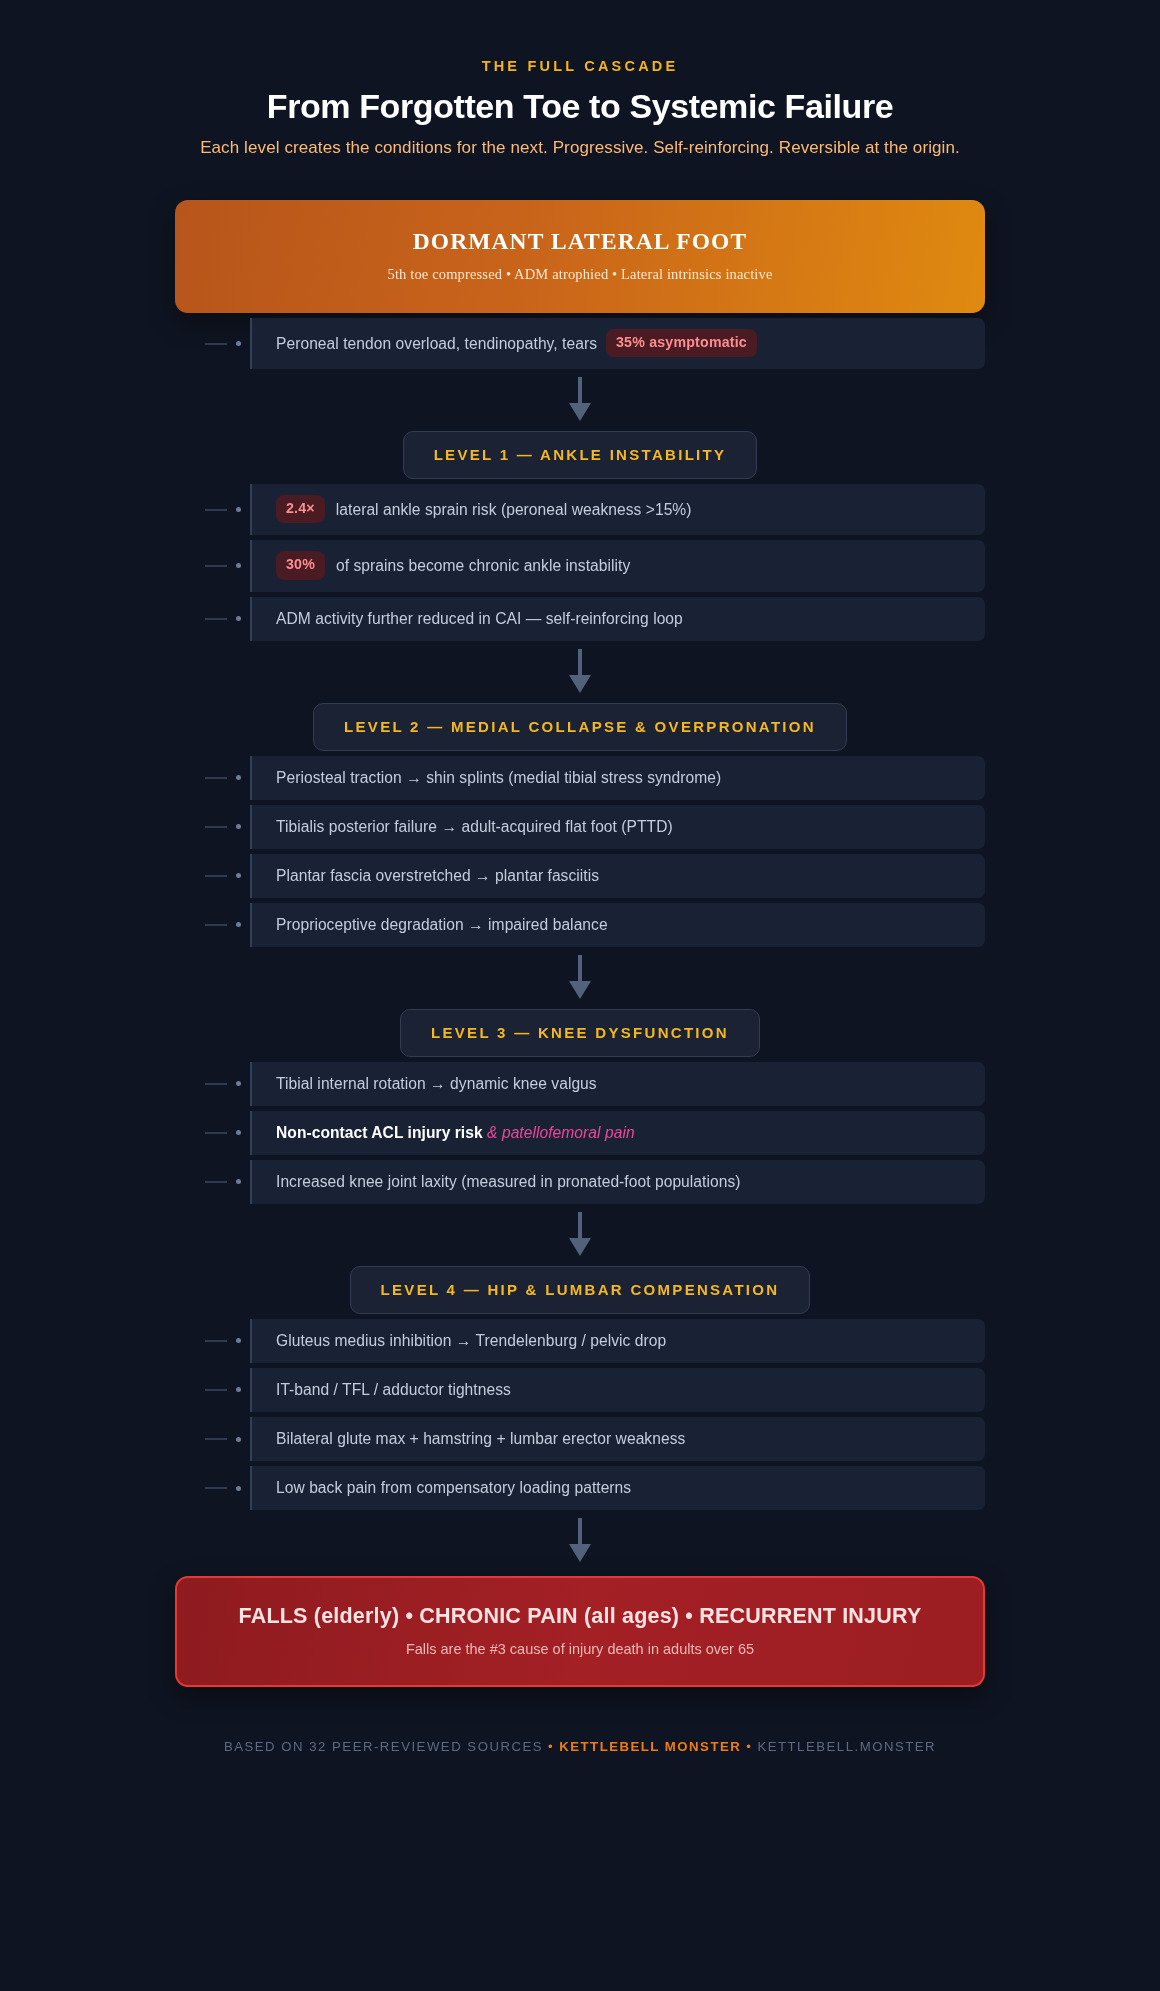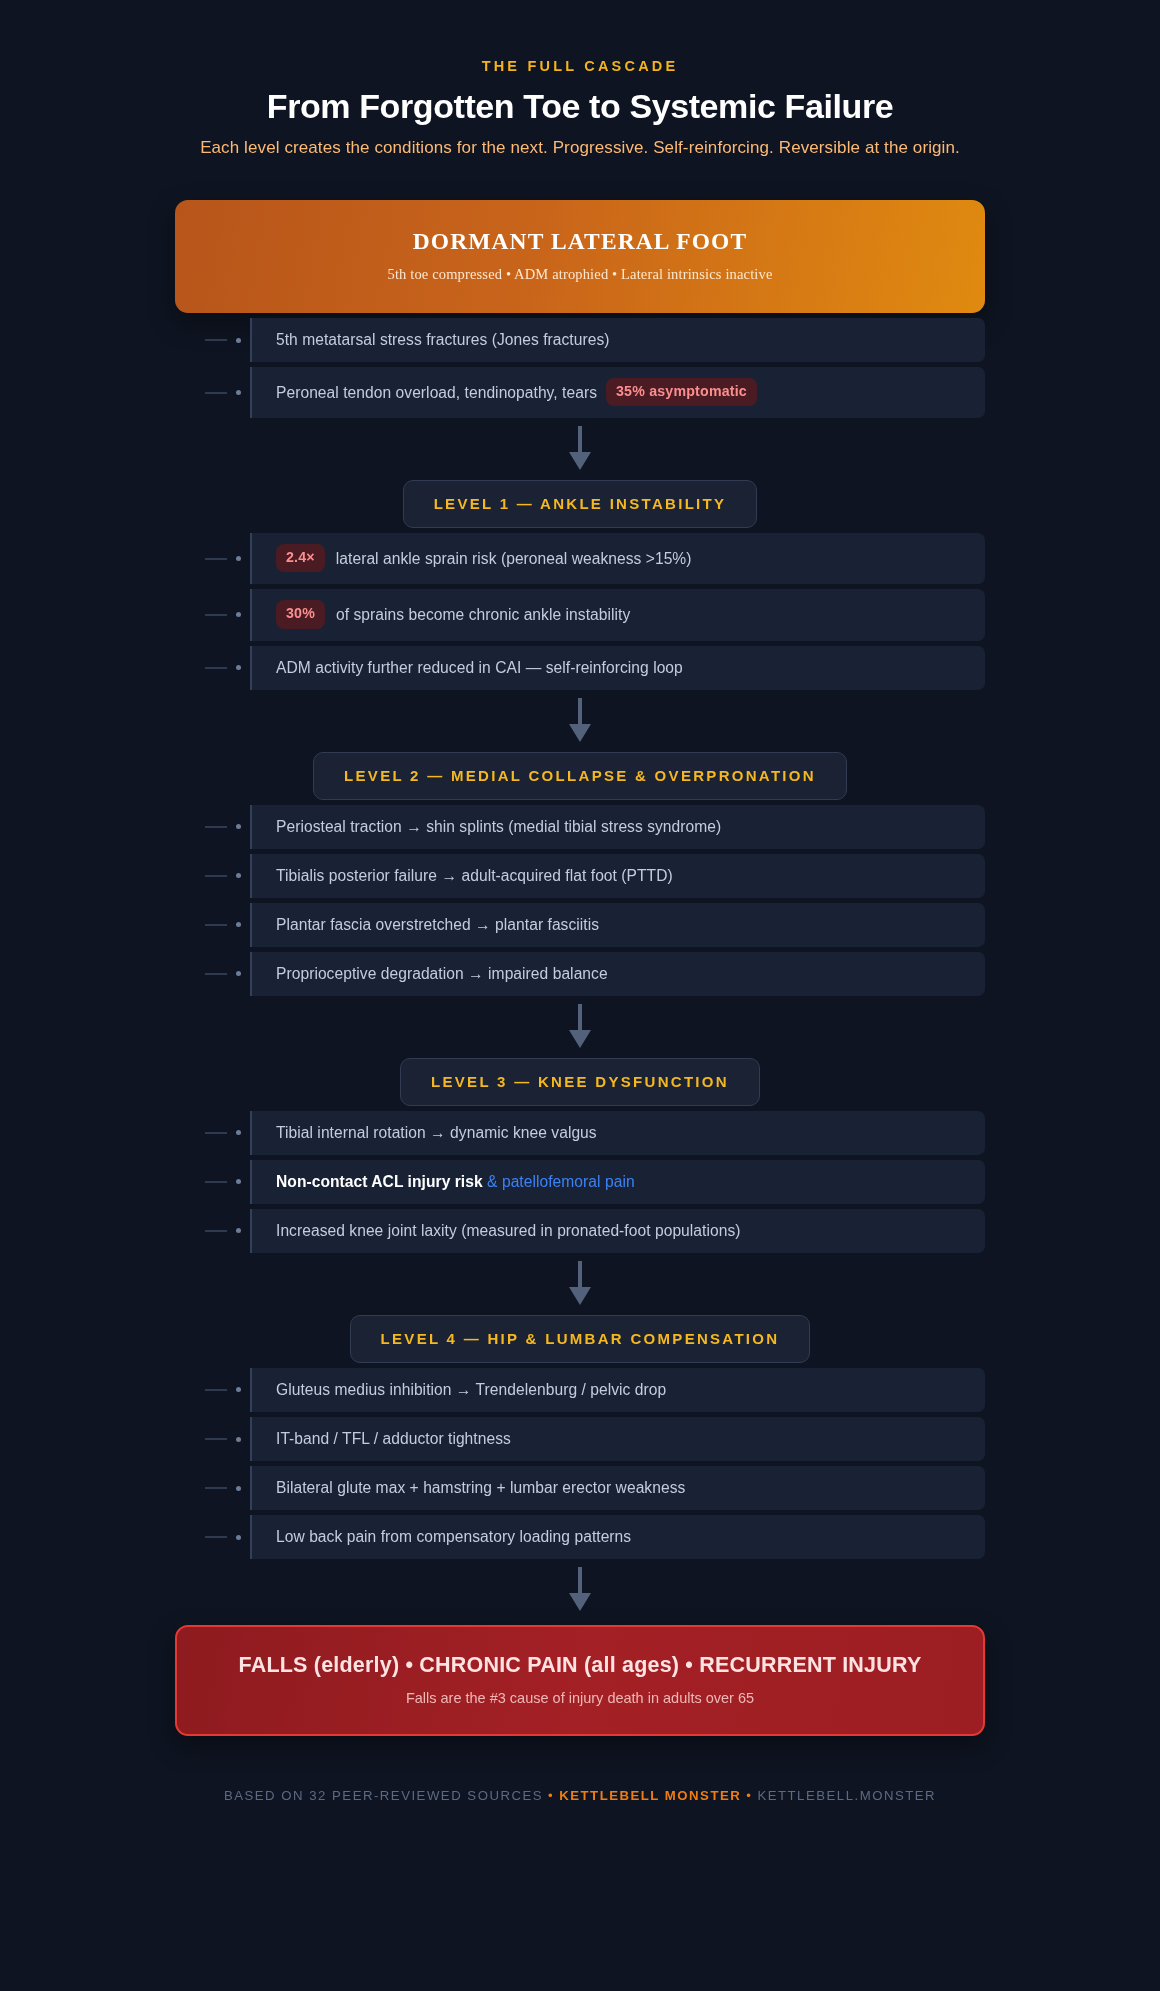--- a/index.html
+++ b/index.html
@@ -118,21 +118,21 @@
     color: #c3cddd;
     line-height: 1.35;
     display: flex;
     align-items: center;
     flex-wrap: wrap;
     gap: 9px;
   }
 
   .row-text { letter-spacing: 0.05px; }
   .row-text b { color: #ffffff; font-weight: bold; }
-  .row-text .dim { color: #3b82f6; font-weight: normal; }
+  .row-text .dim { color: #ec4899; font-weight: normal; font-style: italic; }
 
   .stat {
     display: inline-block;
     background: #4a1b23;
     color: #fb8e8e;
     font-weight: bold;
     font-size: 14.2px;
     border-radius: 8px;
     padding: 4px 10px 5px 10px;
     letter-spacing: 0.2px;
@@ -215,28 +215,20 @@
       <div class="origin-title">DORMANT LATERAL FOOT</div>
       <div class="origin-sub">5th toe compressed • ADM atrophied • Lateral intrinsics inactive</div>
     </div>
 
     <div class="rows" id="origin-rows">
         <div class="row">
           <div class="row-dash"></div>
           <div class="row-dot"></div>
           <div class="row-rail"></div>
           <div class="row-body">
-            <span class="row-text">5th metatarsal stress fractures (Jones fractures)</span>
-          </div>
-        </div>
-        <div class="row">
-          <div class="row-dash"></div>
-          <div class="row-dot"></div>
-          <div class="row-rail"></div>
-          <div class="row-body">
             <span class="row-text">Peroneal tendon overload, tendinopathy, tears</span>
             <span class="stat">35% asymptomatic</span>
           </div>
         </div>
       </div>
 
     <div id="levels">
         <div class="arrow">
           <svg width="26" height="46" viewBox="0 0 26 46">
             <rect x="11" y="0" width="4" height="28" fill="#53627a"></rect>

